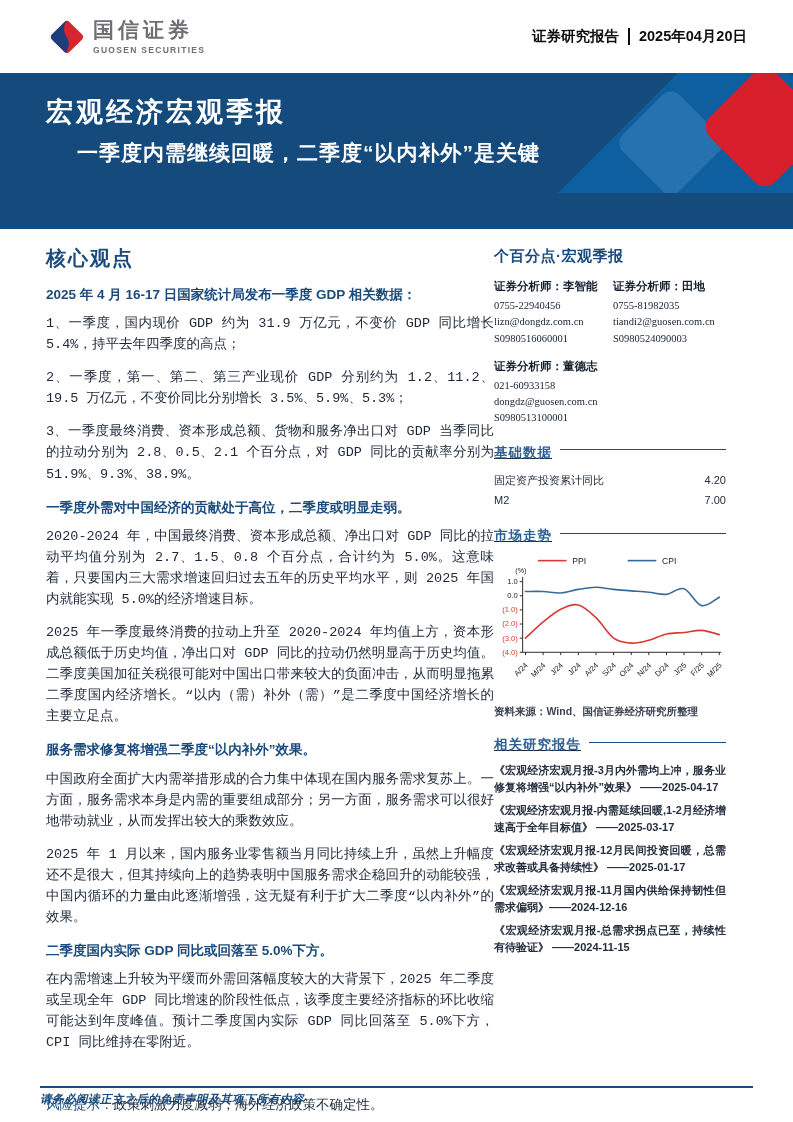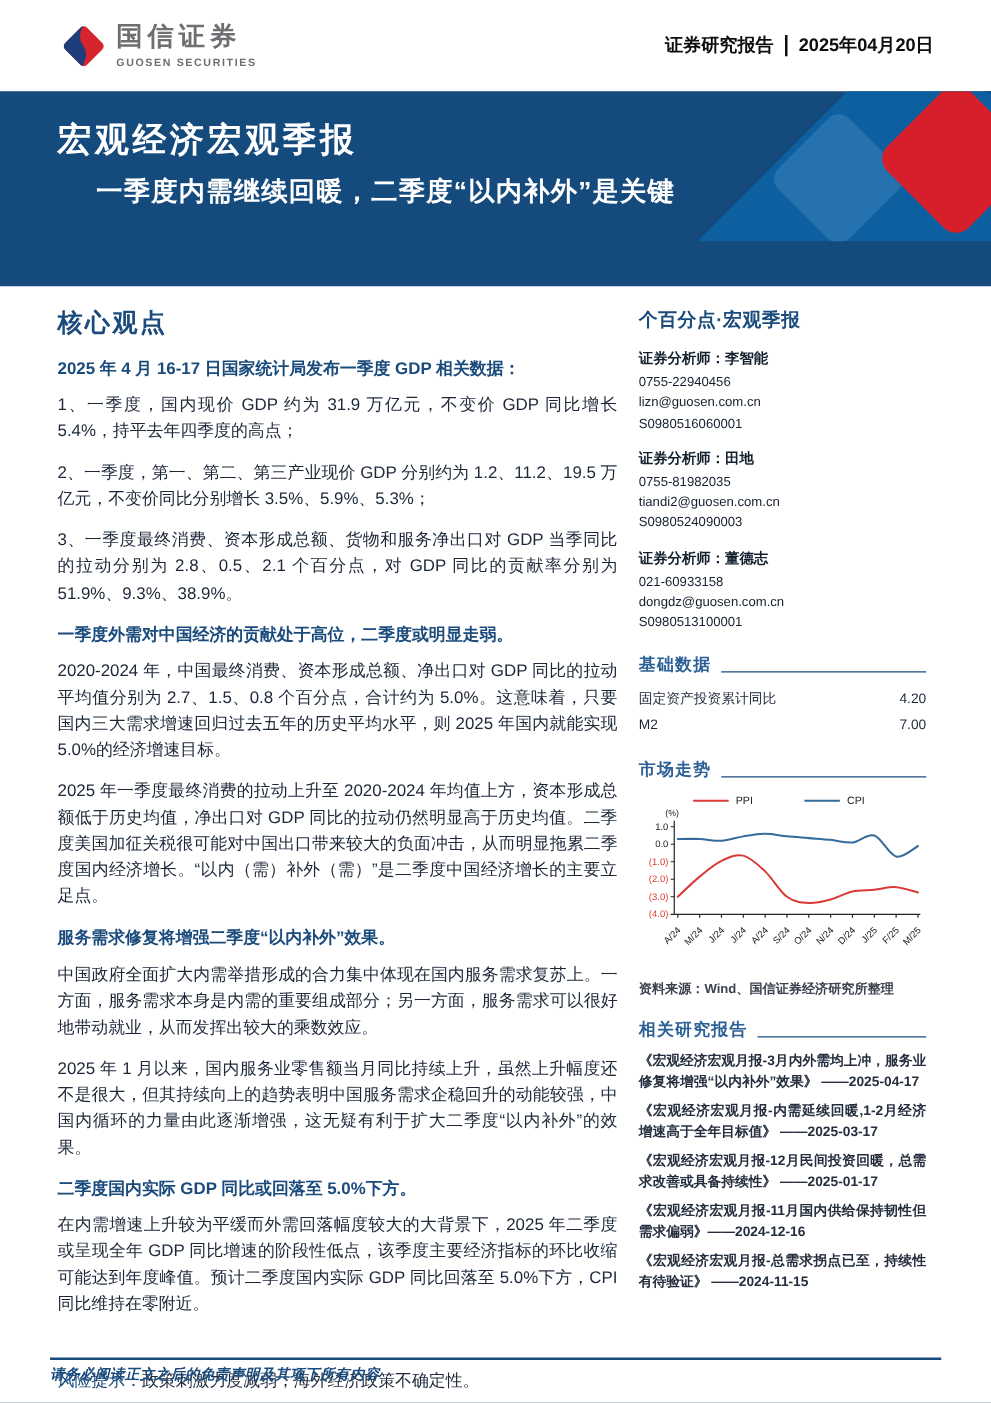--- a/index.html
+++ b/index.html
@@ -16,36 +16,36 @@
   .top-right{display:flex;align-items:center;gap:9px;font-size:14.5px;font-weight:700;color:#0d0d0d;}
   .top-sep{width:2px;height:17px;background:#0d0d0d;}
 
   
   .banner{position:relative;height:156px;background:#154a7d;overflow:hidden;color:#fff;}
   .banner svg.decor{position:absolute;right:0;top:0;height:120px;display:block;}
   .banner-title{position:relative;z-index:2;margin:21px 0 0 46px;font-size:27px;font-weight:700;letter-spacing:3px;}
   .banner-sub{position:relative;z-index:2;margin:9px 0 0 77px;font-size:21px;font-weight:700;letter-spacing:1px;}
 
   
-  .content{display:flex;gap:17px;padding:13px 52px 0 46px;box-sizing:border-box;}
+  .content{display:flex;padding:13px 67px 0 46px;box-sizing:border-box;}
   .col-left{width:448px;flex:0 0 auto;}
   .col-right{flex:1;min-width:0;}
 
   .core-title{font-size:20px;font-weight:700;color:#1a4b7c;letter-spacing:2px;margin:3px 0 10px;}
   .subhead{font-size:13.5px;font-weight:700;color:#1a4b7c;line-height:1.5;margin:13px 0 8px;}
-  .para{font-size:13.5px;line-height:1.56;text-align:justify;margin:0 0 12px;}
+  .para{font-size:13.5px;line-height:1.56;text-align:justify;margin:0 0 12px;font-family:Liberation Mono, monospace;}
   .risk{margin-top:42px;font-size:13.5px;line-height:1.5;}
   .risk-label{font-weight:400;color:#1a4b7c;}
 
   .series-title{font-size:15px;font-weight:700;color:#1a4b7c;letter-spacing:.5px;margin:5px 0 13px;}
-  .analysts{display:grid;grid-template-columns:1fr;column-gap:6px;row-gap:12px;}
+  .analysts{display:grid;grid-template-columns:1fr 1fr;column-gap:6px;row-gap:12px;font-family:Liberation Serif, serif;}
   .a-role{font-size:11.5px;font-weight:700;color:#15202f;margin-bottom:4px;}
   .a-line{font-size:10.5px;line-height:1.55;color:#15202f;word-break:break-all;}
 
-  .sec-head{display:flex;align-items:flex-end;margin:17px 0 8px;}
+  .sec-head{display:flex;align-items:center;margin:17px 0 8px;text-decoration:underline;}
   .sec-head .t{font-size:13.5px;font-weight:700;color:#2d6195;letter-spacing:1px;white-space:nowrap;}
   .sec-head .rule{flex:1;border-bottom:1.5px solid #1a4b7c;margin-left:8px;transform:translateY(-3px);}
 
   .basic-rows .row{display:flex;justify-content:space-between;font-size:11px;line-height:1.85;color:#1c2738;}
   .basic-rows .lbl{white-space:nowrap;}
   .basic-rows .val{white-space:nowrap;}
 
   .chart-wrap{margin-top:4px;}
   .chart-wrap svg{display:block;width:100%;height:auto;}
   .source{font-size:10.5px;font-weight:700;color:#3c4350;margin-top:9px;}
@@ -119,21 +119,21 @@
         </div>
     </div>
 
     <div class="col-right">
       <div class="series-title">个百分点·宏观季报</div>
 
       <div class="analysts">
           <div class="analyst">
             <div class="a-role">证券分析师：李智能</div>
             <div class="a-line">0755-22940456</div>
-            <div class="a-line">lizn@guosen.com.cn</div>
+            <div class="a-line">lizn@dongdz.com.cn</div>
             <div class="a-line">S0980516060001</div>
           </div>
           <div class="analyst">
             <div class="a-role">证券分析师：田地</div>
             <div class="a-line">0755-81982035</div>
             <div class="a-line">tiandi2@guosen.com.cn</div>
             <div class="a-line">S0980524090003</div>
           </div>
           <div class="analyst">
             <div class="a-role">证券分析师：董德志</div>

